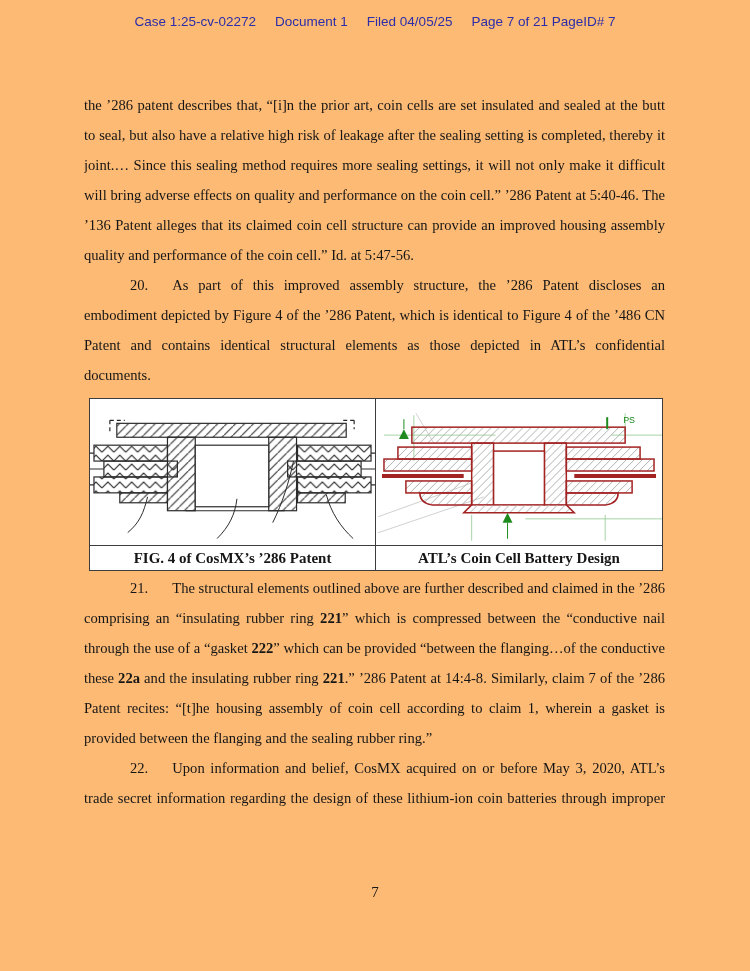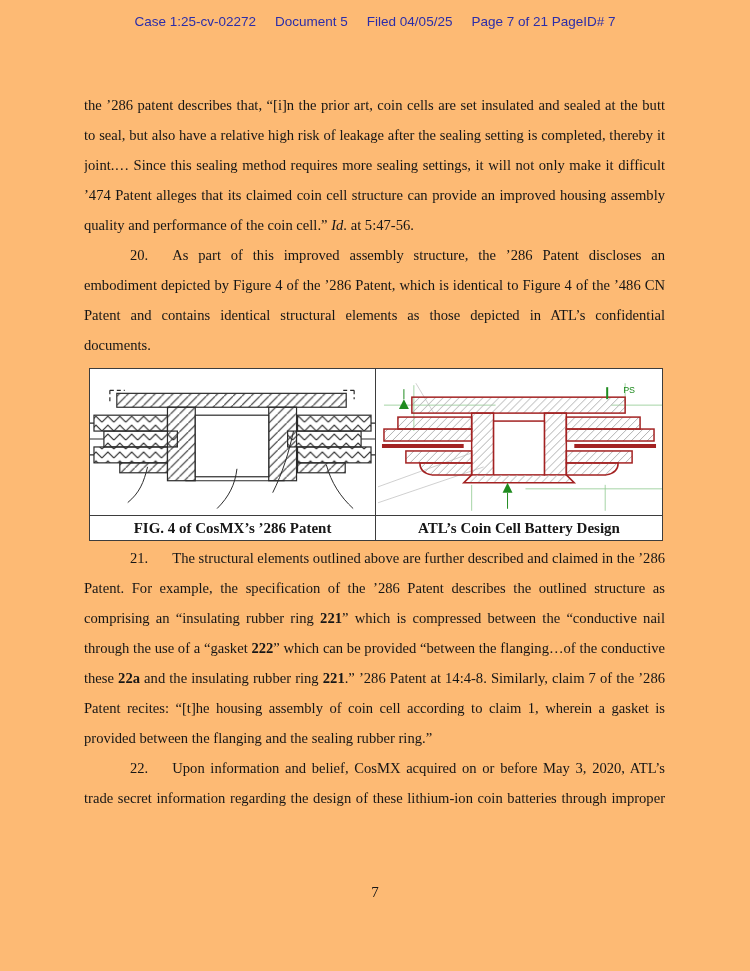--- a/index.html
+++ b/index.html
@@ -29,21 +29,21 @@
   .para{margin:0;}
   .line{
     text-align:justify;
     text-align-last:justify;
     -moz-text-align-last:justify;
     height:30px;overflow:hidden;
   }
   .line.last{text-align-last:left;-moz-text-align-last:left;}
   .line.indent{text-indent:46px;}
   .b{font-weight:bold;}
-  .i{font-style:italic;}
+  .i{}
   .tab{display:inline-block;width:24px;}
   
   .figure{
     margin:8px 0 2px 5px;
     width:572px;
     border:1px solid #3d3d3d;
     background:#fff;
   }
   .fig-images{display:flex;height:146px;text-decoration:underline;}
   .fig-cell{width:50%;box-sizing:border-box;position:relative;}
@@ -62,32 +62,33 @@
     text-align:center;font-size:15px;
   }
 </style>
 </head>
 <body>
 
 <div class="page">
 
   <div class="hdr">
     <span>Case 1:25-cv-02272</span>
-    <span>Document 5</span>
+    <span>Document 1</span>
     <span>Filed 04/05/25</span>
     <span>Page 7 of 21 PageID# 7</span>
   </div>
 
   <div class="content">
 
     <div class="para">
         <div class="line"><span>the ’286 patent describes that, “[i]n the prior art, coin cells are set insulated and sealed at the butt</span></div>
         <div class="line"><span>to seal, but also have a relative high risk of leakage after the sealing setting is completed, thereby it</span></div>
         <div class="line"><span>joint.… Since this sealing method requires more sealing settings, it will not only make it difficult</span></div>
-        <div class="line"><span>’474 Patent alleges that its claimed coin cell structure can provide an improved housing assembly</span></div>
+        <div class="line"><span>will bring adverse effects on quality and performance on the coin cell.” ’286 Patent at 5:40-46. The</span></div>
+        <div class="line"><span>’136 Patent alleges that its claimed coin cell structure can provide an improved housing assembly</span></div>
         <div class="line last"><span>quality and performance of the coin cell.” </span><span class="i">Id</span><span>. at 5:47-56.</span></div>
       </div>
       <div class="para">
         <div class="line indent"><span>20.</span><span class="tab"></span><span>As part of this improved assembly structure, the ’286 Patent discloses an</span></div>
         <div class="line"><span>embodiment depicted by Figure 4 of the ’286 Patent, which is identical to Figure 4 of the ’486 CN</span></div>
         <div class="line"><span>Patent and contains identical structural elements as those depicted in ATL’s confidential</span></div>
         <div class="line last"><span>documents.</span></div>
       </div>
       <div class="figure" id="figure-block">
       <div class="fig-images">
@@ -198,21 +199,20 @@
         </div>
       </div>
 
       <div class="fig-captions">
         <div class="fig-cap leftcap">FIG. 4 of CosMX’s ’286 Patent</div>
         <div class="fig-cap">ATL’s Coin Cell Battery Design</div>
       </div>
     </div>
   <div class="para">
         <div class="line indent"><span>21.</span><span class="tab"></span><span>The structural elements outlined above are further described and claimed in the ’286</span></div>
-        <div class="line"><span>Patent. For example, the specification of the ’286 Patent describes the outlined structure as</span></div>
         <div class="line"><span>comprising an “insulating rubber ring </span><span class="b">221</span><span>” which is compressed between the “conductive nail </span></div>
         <div class="line"><span>through the use of a “gasket </span><span class="b">222</span><span>” which can be provided “between the flanging…of the conductive</span></div>
         <div class="line"><span>these </span><span class="b">22a</span><span> and the insulating rubber ring </span><span class="b">221</span><span>.” ’286 Patent at 14:4-8. Similarly, claim 7 of the ’286</span></div>
         <div class="line"><span>Patent recites: “[t]he housing assembly of coin cell according to claim 1, wherein a gasket is</span></div>
         <div class="line last"><span>provided between the flanging and the sealing rubber ring.”</span></div>
       </div>
       <div class="para">
         <div class="line indent"><span>22.</span><span class="tab"></span><span>Upon information and belief, CosMX acquired on or before May 3, 2020, ATL’s</span></div>
         <div class="line"><span>trade secret information regarding the design of these lithium-ion coin batteries through improper</span></div>
       </div>

